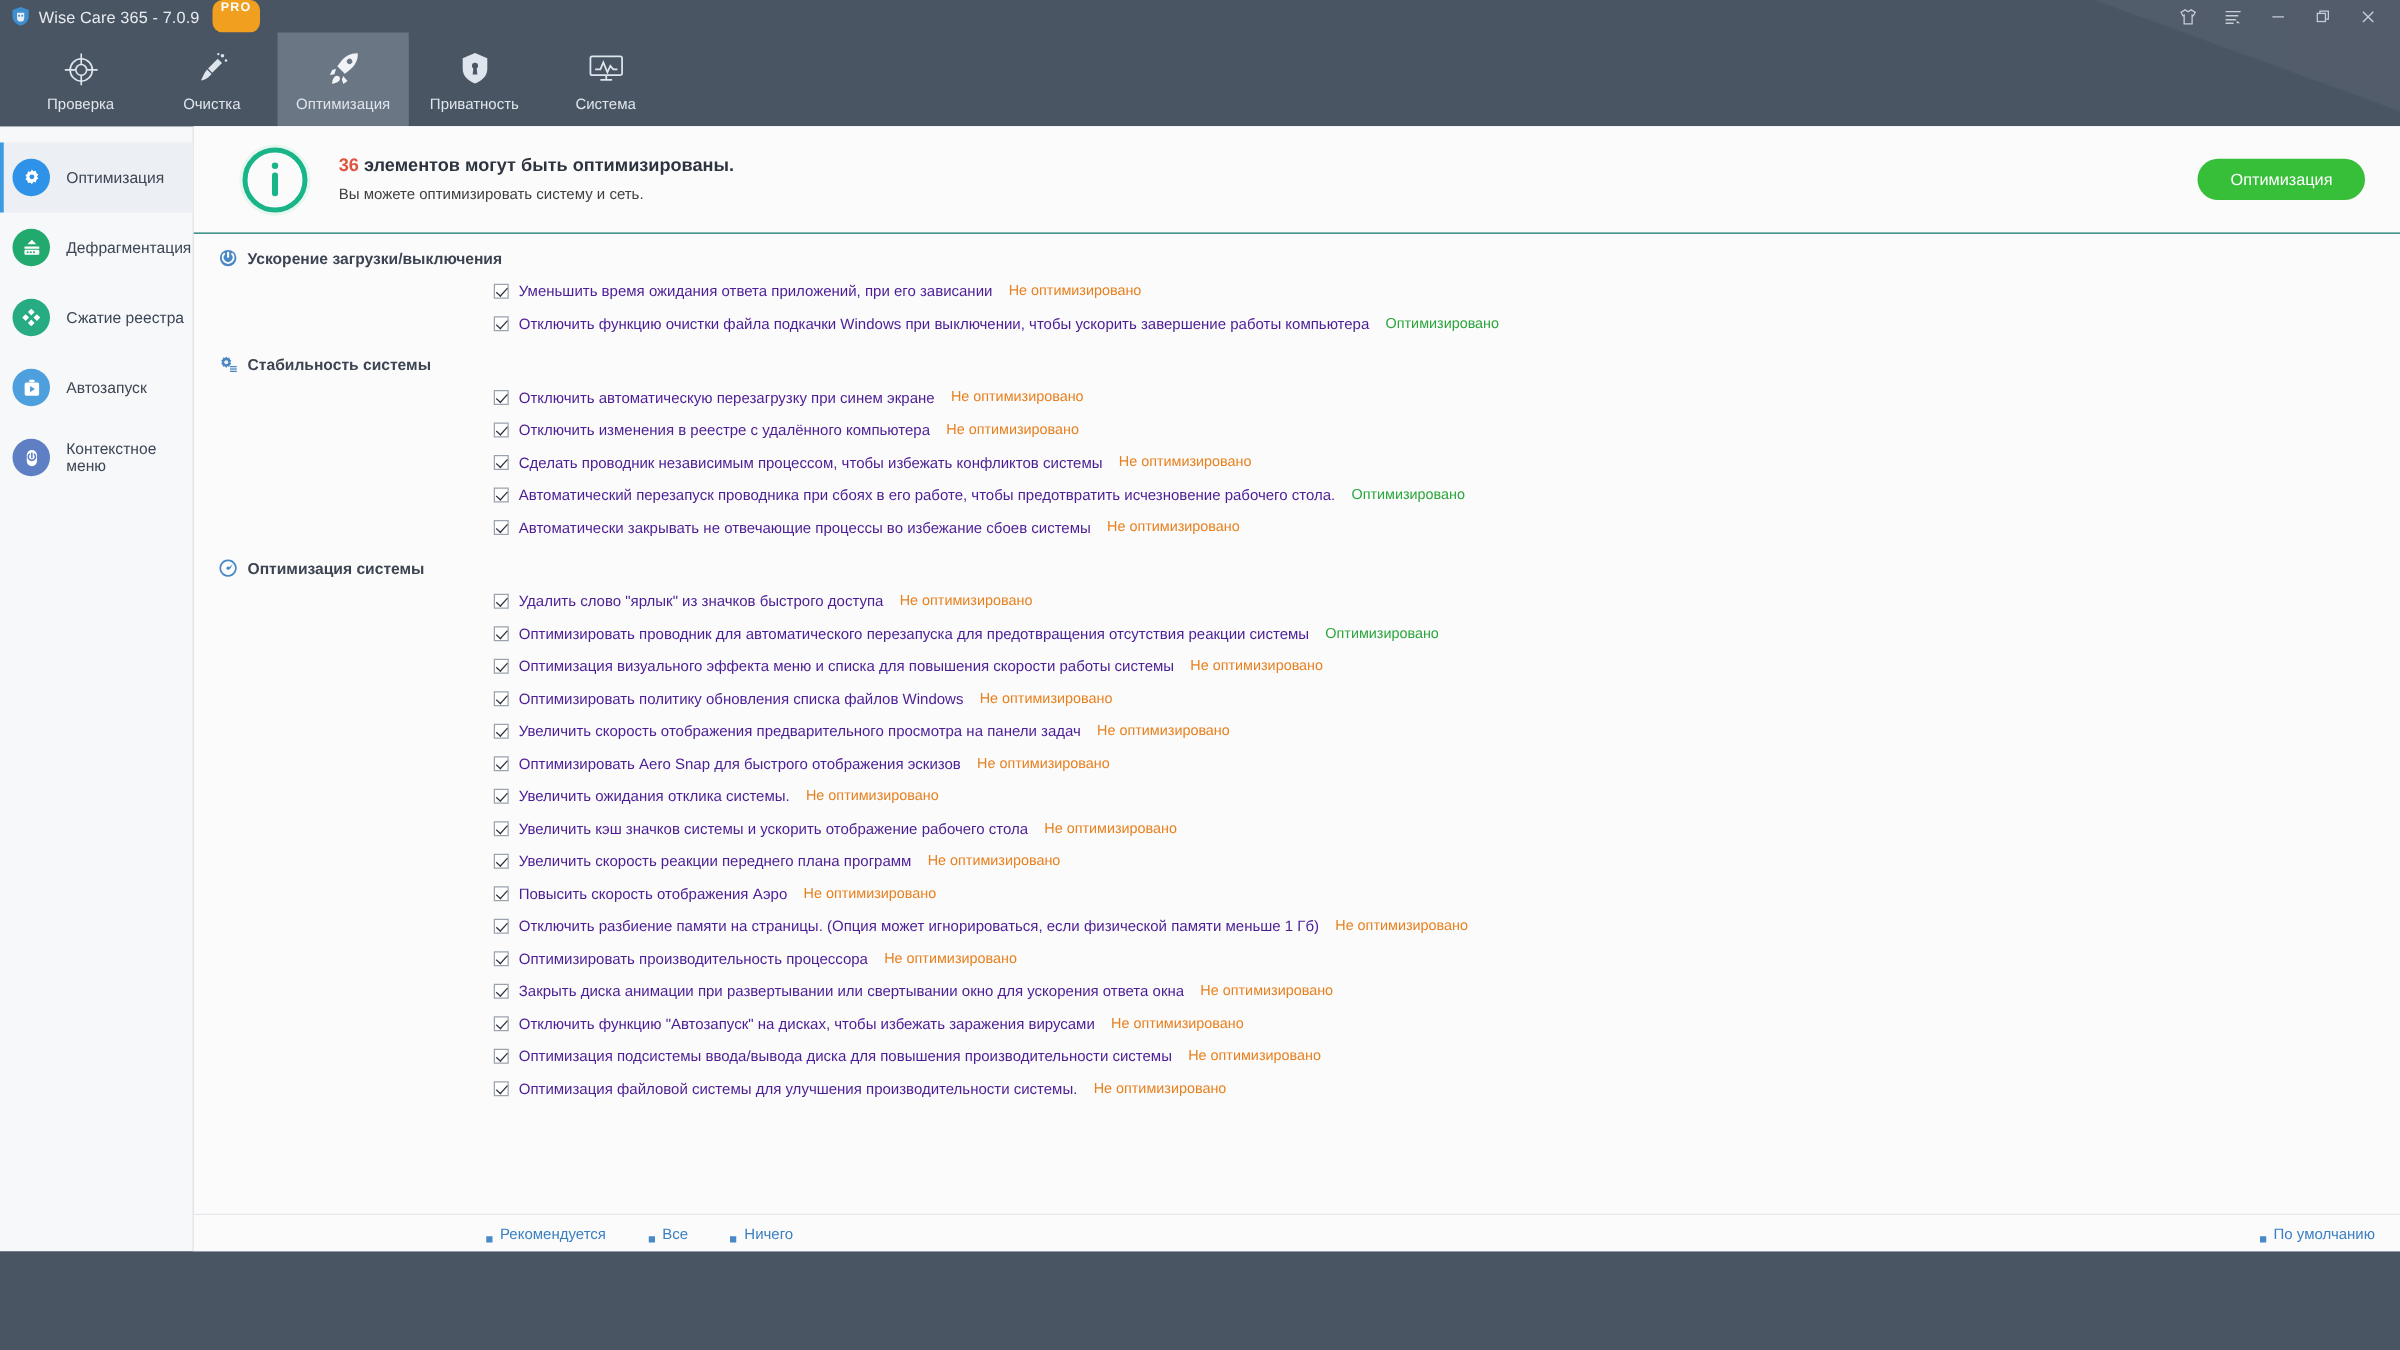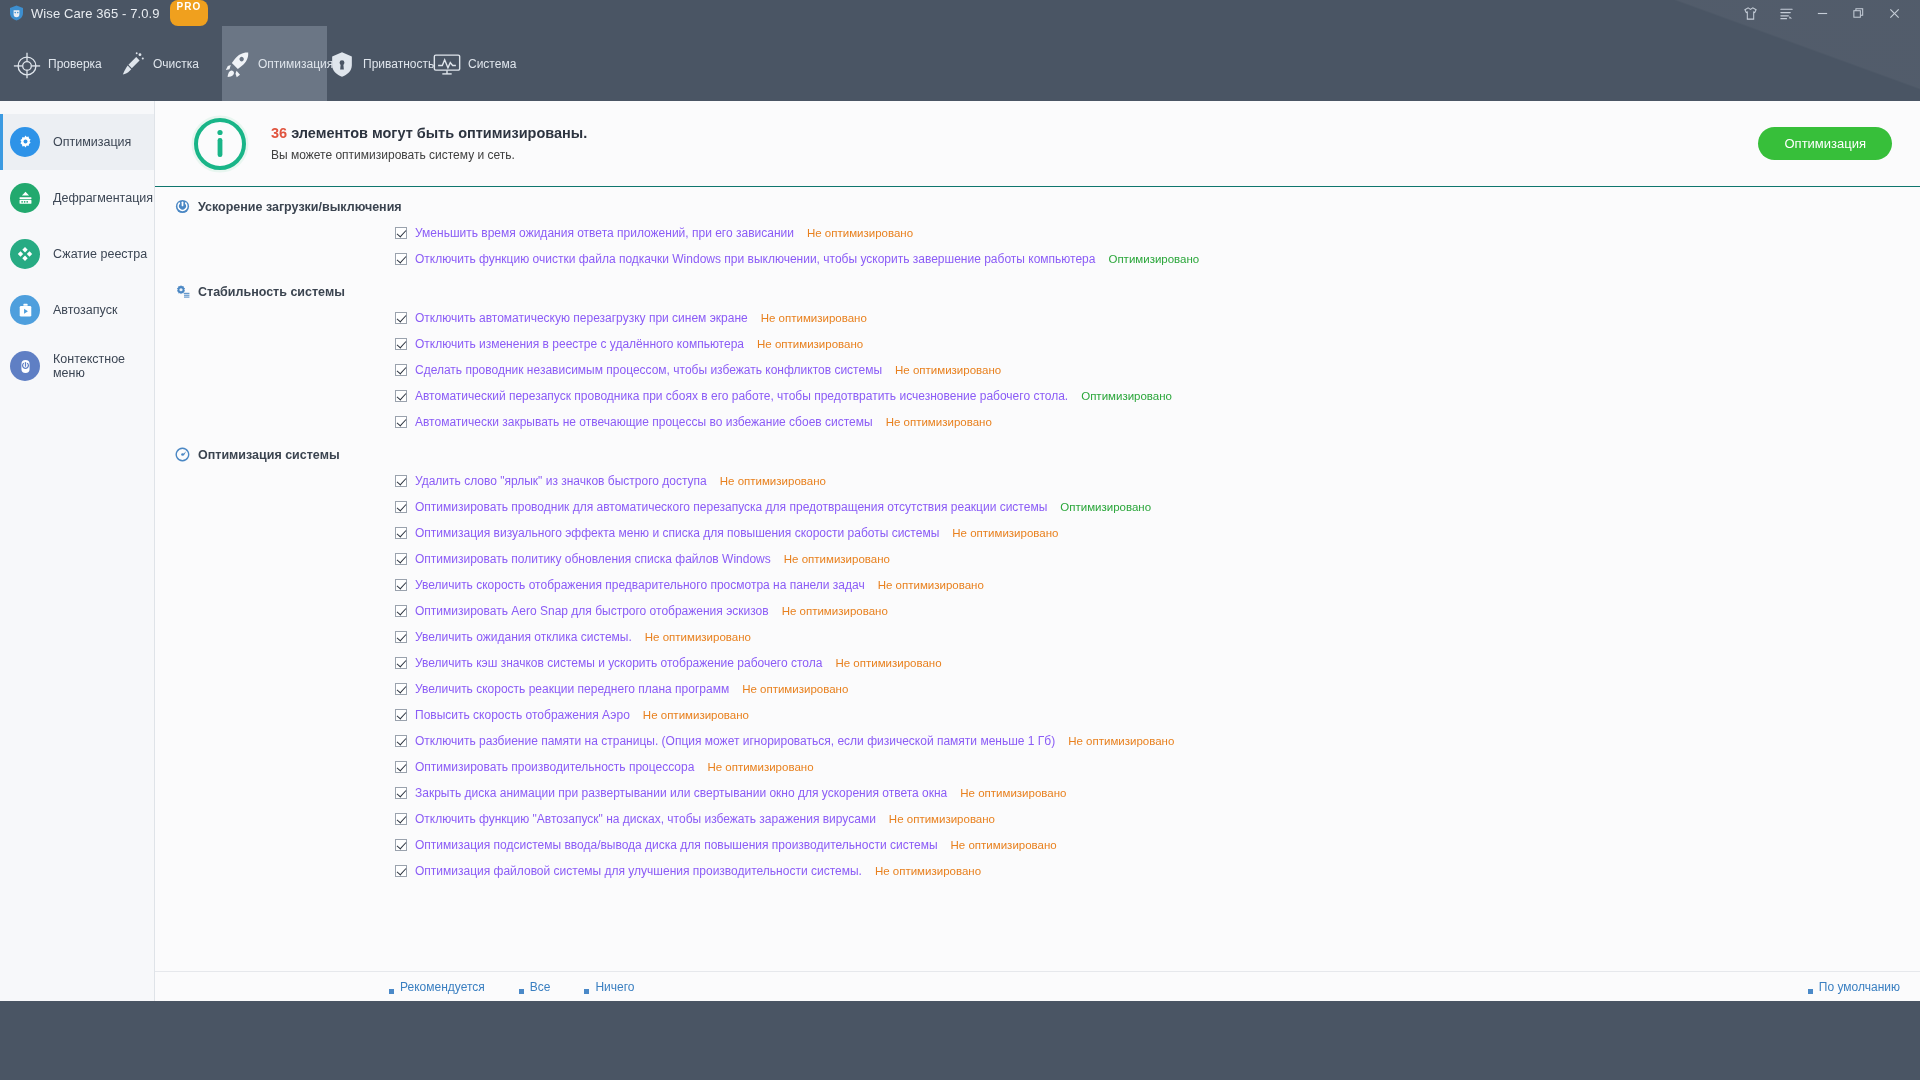--- a/index.html
+++ b/index.html
@@ -33,22 +33,22 @@
   .topnav {
     height: 75px; background: #4a5564; display: flex; align-items: stretch;
     padding-left: 12px; flex: 0 0 auto; position: relative;
   }
   .topnav::after{
     content:""; position:absolute; right:0; top:-26px; width:260px; height:101px;
     background: linear-gradient(200deg, rgba(255,255,255,.045) 0%, rgba(255,255,255,.045) 45%, transparent 46%);
     pointer-events:none;
   }
   .nav-item {
-    width: 105px; display: flex; flex-direction: row; align-items: center;
-    gap: 6px; cursor: pointer; color: #dfe5ec; position: relative;
+    width: 105px; display: flex; flex-direction: column; align-items: center;
+    justify-content: center; gap: 6px; cursor: pointer; color: #dfe5ec; position: relative;
   }
   .nav-item .nav-ico { height: 32px; display: flex; align-items: flex-end; }
   .nav-item .nav-label { font-size: 12px; }
   .nav-item.active { background: #6b7685; }
 
   
   .body { flex: 1 1 auto; display: flex; min-height: 0; }
 
   
   .sidebar {
@@ -109,21 +109,21 @@
   .opt-inner { display: flex; align-items: center; gap: 8px; margin-left: 240px; }
   .cbox {
     width: 12px; height: 12px; border: 1px solid #9aa2ad; background: #fff;
     flex: 0 0 auto; position: relative; cursor: pointer;
   }
   .cbox.checked::after {
     content: ""; position: absolute; left: 3px; top: 0px;
     width: 4px; height: 8px; border: solid #2d3440;
     border-width: 0 1.6px 1.6px 0; transform: rotate(42deg);
   }
-  .opt-label { font-size: 12px; color: #8b5cf6; }
+  .opt-label { font-size: 12px; color: #4c1d95; }
   .opt-status { font-size: 11.5px; margin-left: 5px; }
   .status-no { color: #e8801e; }
   .status-yes { color: #2aa63a; }
 
   .footer {
     height: 30px; flex: 0 0 auto; background: #fbfbfc; border-top: 1px solid #e6e8ec;
     display: flex; align-items: center; padding: 0 20px 0 234px; gap: 34px;
   }
   .flink { font-size: 12px; color: #3a7fc1; cursor: pointer; display: flex; align-items: flex-end; gap: 6px; }
   .fbullet { width: 5px; height: 5px; background: #4a89c8; display: inline-block; flex:0 0 auto; }

